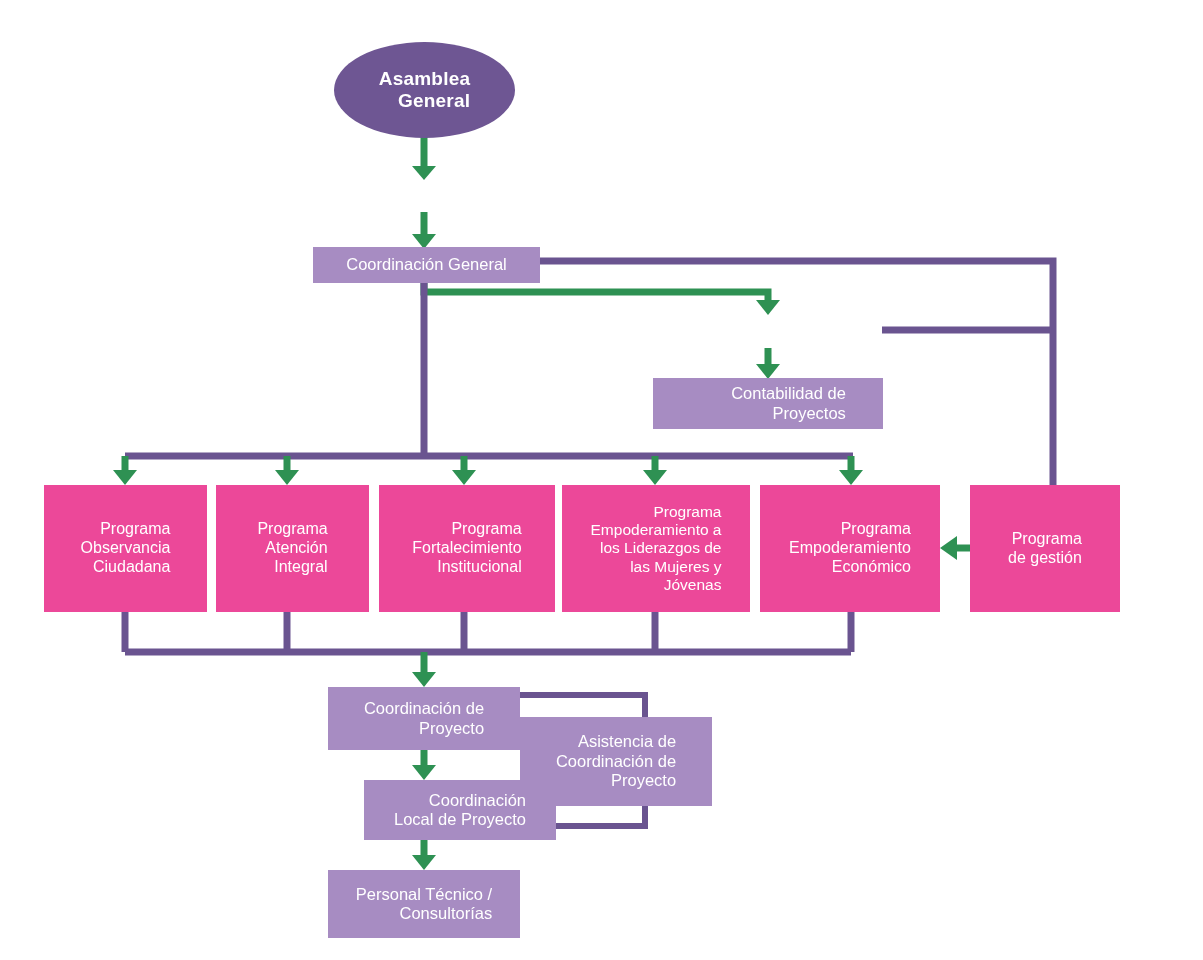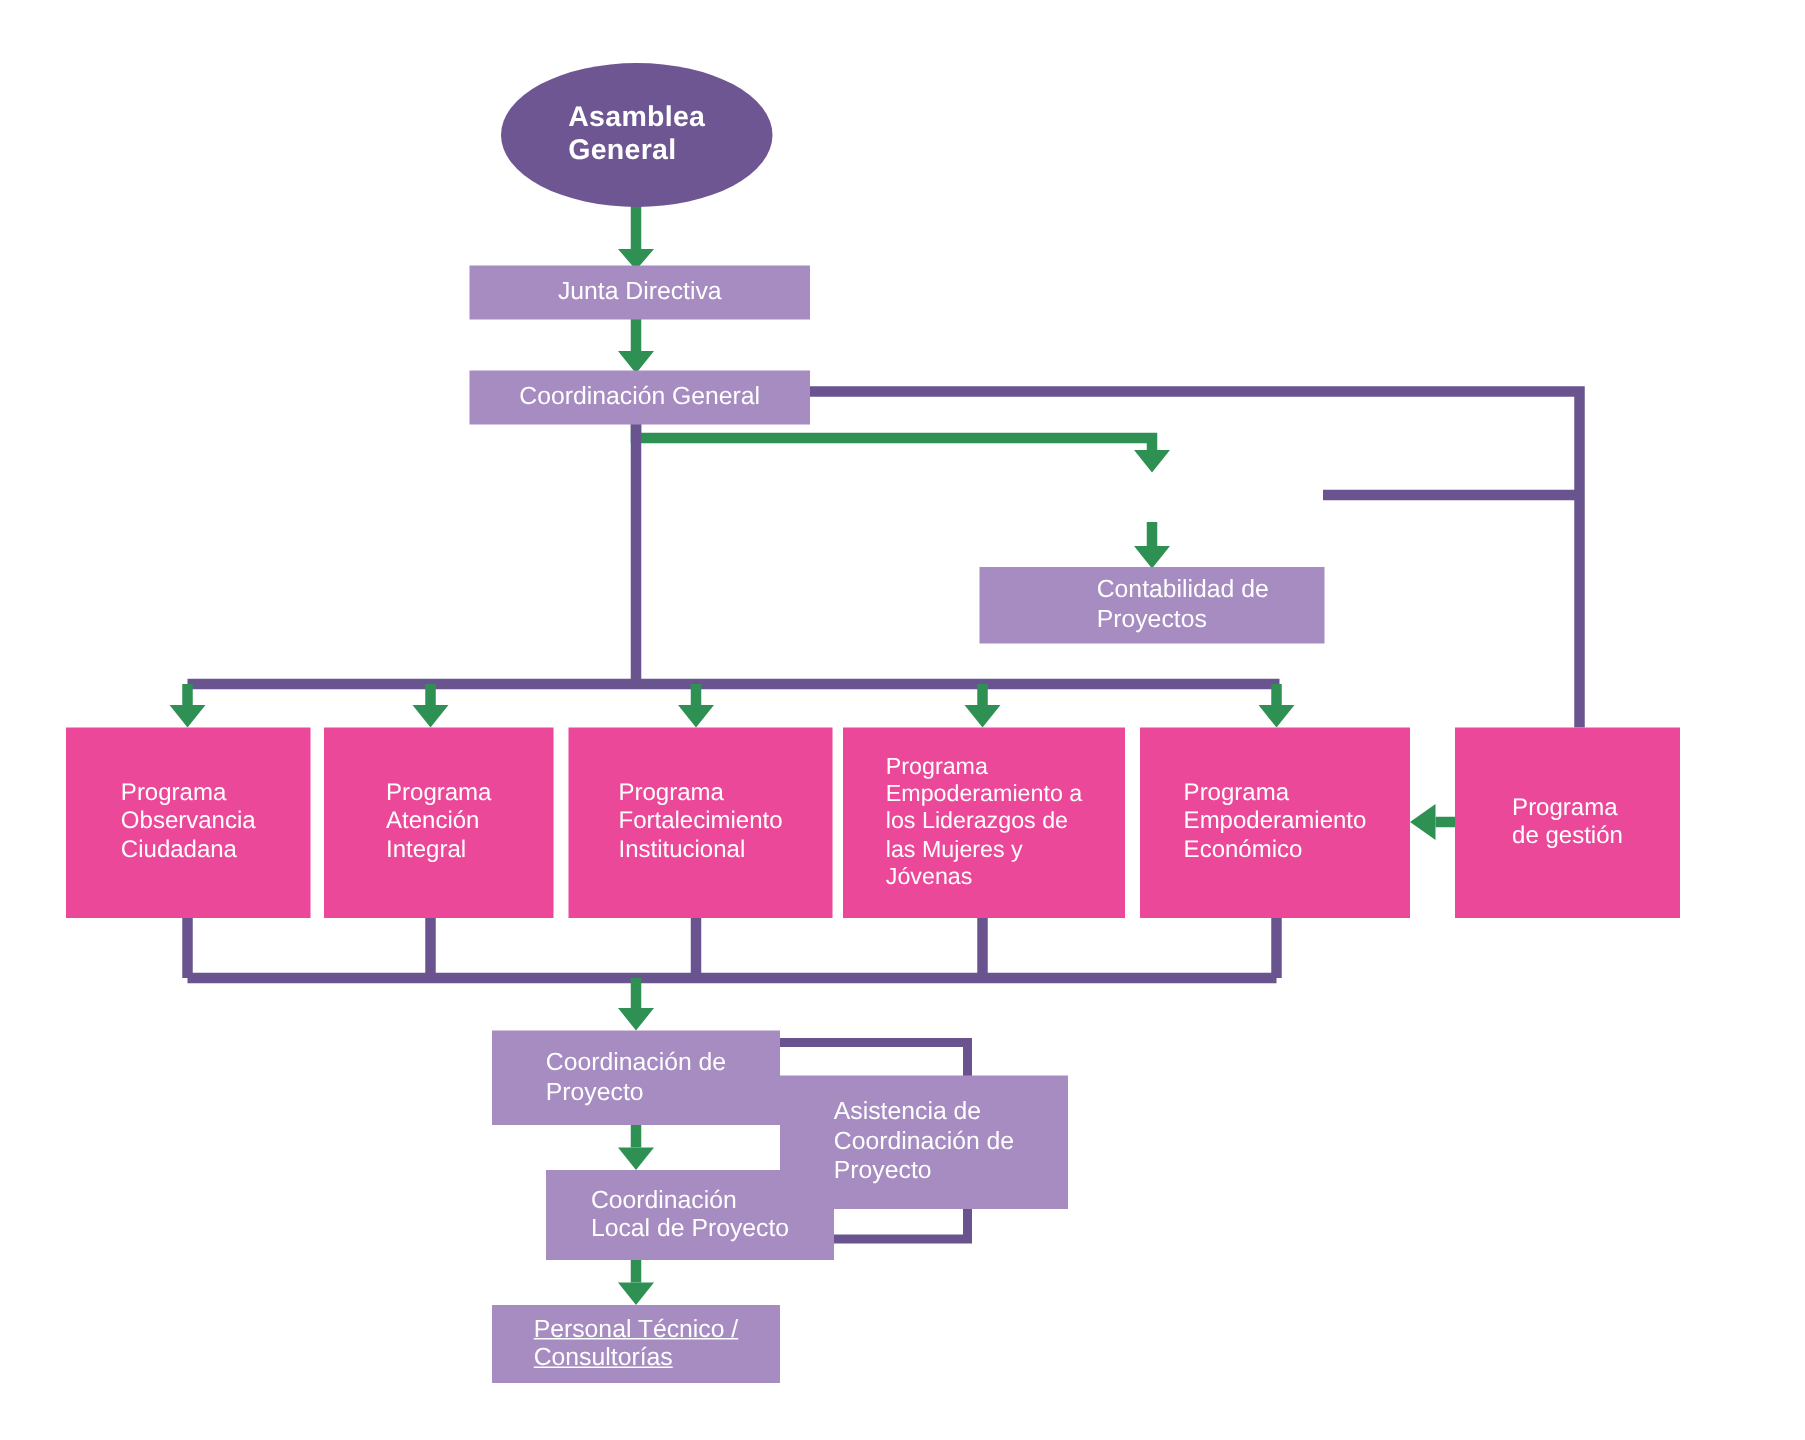--- a/index.html
+++ b/index.html
@@ -21,21 +21,21 @@
     left: 0; top: 0;
     width: 1203px;
     height: 960px;
     pointer-events: none;
   }
   .node {
     position: absolute;
     display: flex;
     align-items: center;
     justify-content: center;
-    text-align: left;
+    text-align: right;
     color: #ffffff;
     line-height: 1.18;
     white-space: pre-line;
     z-index: 3;
   }
   .node-root {
     border-radius: 50%;
     background: #6E5693;
     font-weight: bold;
     font-size: 19px;
@@ -153,21 +153,20 @@
 
     <g>
       <line x1="424" y1="840" x2="424" y2="855" stroke="#2E9153" stroke-width="7"></line>
       <path d="M412,855 L436,855 L424,870 Z" fill="#2E9153"></path>
     </g>
   </svg>
 
   <div class="node node-root" style="left:334px; top:42px; width:181px; height:96px;">Asamblea
 General</div>
 
-  <div class="node node-purple" style="left:313px; top:177px; width:227px; height:36px;">Junta Directiva</div>
 
   <div class="node node-purple" style="left:313px; top:247px; width:227px; height:36px;">Coordinación General</div>
 
 
   <div class="node node-purple" style="left:653px; top:378px; width:230px; height:51px;padding-left:41px;">Contabilidad de
 Proyectos</div>
 
   <div class="node node-green" style="left:44px; top:485px; width:163px; height:127px;">Programa
 Observancia
 Ciudadana</div>
@@ -196,16 +195,16 @@
   <div class="node node-purple" style="left:328px; top:687px; width:192px; height:63px;">Coordinación de
 Proyecto</div>
 
   <div class="node node-purple" style="left:520px; top:717px; width:192px; height:89px;">Asistencia de
 Coordinación de
 Proyecto</div>
 
   <div class="node node-purple" style="left:328px; top:780px; width:192px; height:60px;margin-left:36px;">Coordinación
 Local de Proyecto</div>
 
-  <div class="node node-purple" style="left:328px; top:870px; width:192px; height:52px;text-decoration:underline;">Personal Técnico /
+  <div class="node node-purple" style="left:328px; top:870px; width:192px; height:68px;">Personal Técnico /
 Consultorías</div>
 
 </div>
 
 </body></html>

